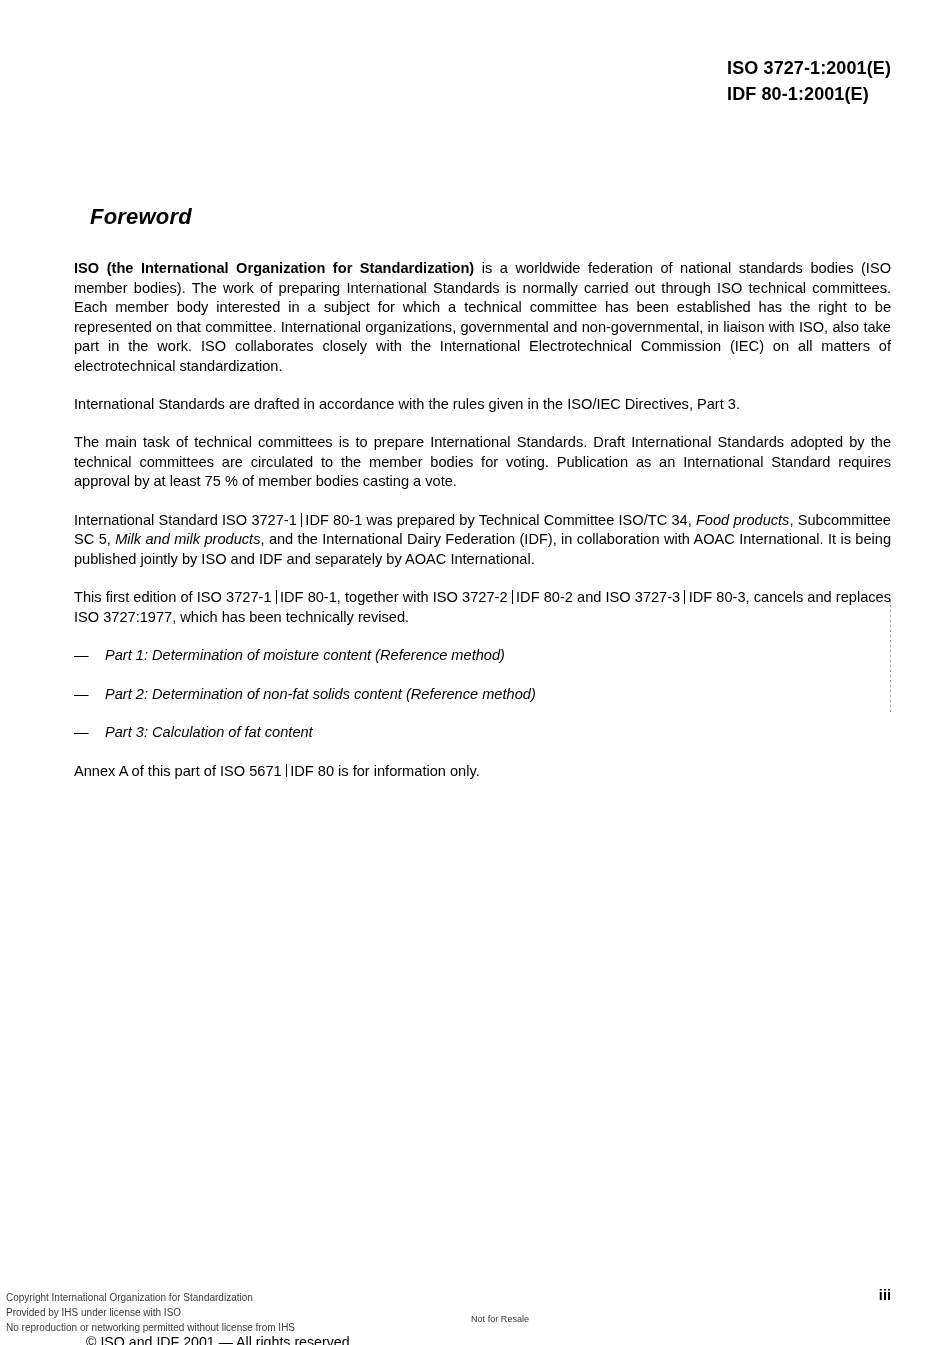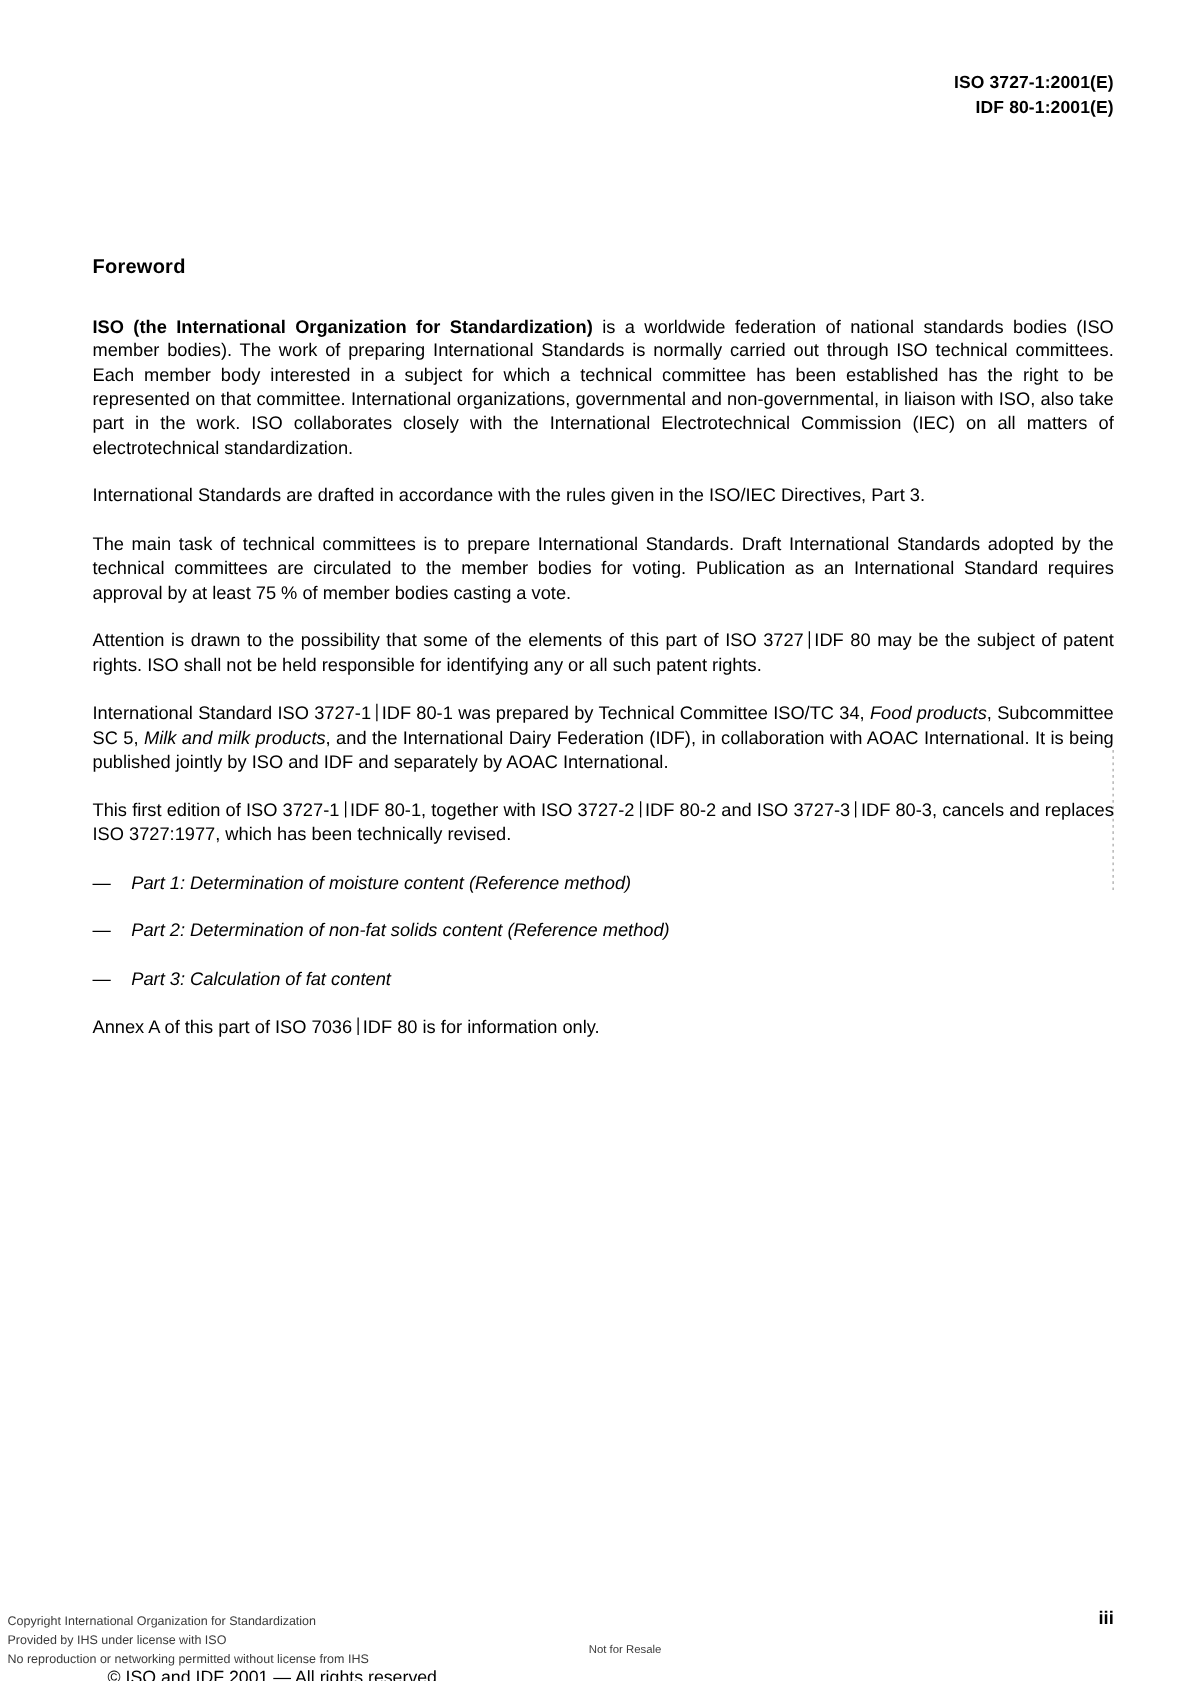--- a/index.html
+++ b/index.html
@@ -21,42 +21,43 @@
     margin: 0 auto;
     background: #ffffff;
     overflow: hidden;
   }
 
   
   .doc-header {
     position: absolute;
     top: 56px;
     right: 59px;
-    text-align: right;
-    font-size: 14px;
+    text-align: left;
+    font-size: 18px;
     font-weight: bold;
     line-height: 1.42;
     letter-spacing: 0.1px;
   }
   .doc-header .hdr-line { display: block; white-space: nowrap; }
 
   
   .body-col {
     position: absolute;
     left: 74px;
     top: 205px;
     width: 817px;
   }
 
   h1.section-title {
-    font-size: 16px;
+    font-size: 22px;
     font-weight: bold;
-    margin: 0 0 30px 0;
+    margin: 0 0 30px 16px;
     letter-spacing: 0.2px;
     line-height: 1.1;
+    font-style: italic;
   }
 
   p.para {
     font-size: 14.6px;
     line-height: 1.335;
     text-align: justify;
     text-justify: inter-word;
     margin: 0 0 19px 0;
     hyphens: none;
   }
@@ -173,34 +174,33 @@
   <div class="body-col">
 
     <h1 class="section-title">Foreword</h1>
 
     <p class="para"><span class="b">ISO (the International Organization for Standardization)</span><span> is a worldwide federation of national standards bodies (ISO member bodies). The work of preparing International Standards is normally carried out through ISO technical committees. Each member body interested in a subject for which a technical committee has been established has the right to be represented on that committee. International organizations, governmental and non-governmental, in liaison with ISO, also take part in the work. ISO collaborates closely with the International Electrotechnical Commission (IEC) on all matters of electrotechnical standardization.</span></p>
 
     <p class="para">International Standards are drafted in accordance with the rules given in the ISO/IEC Directives, Part 3.</p>
 
     <p class="para">The main task of technical committees is to prepare International Standards. Draft International Standards adopted by the technical committees are circulated to the member bodies for voting. Publication as an International Standard requires approval by at least 75 % of member bodies casting a vote.</p>
 
-    <p class="para"><span>Attention is drawn to the possibility that some of the elements of this part of ISO 3727</span><span class="sep"></span><span>IDF 80 may be the subject of patent rights. ISO shall not be held responsible for identifying any or all such patent rights.</span></p>
 
     <p class="para"><span>International Standard ISO 3727-1</span><span class="sep"></span><span>IDF 80-1 was prepared by Technical Committee ISO/TC 34, </span><span class="i">Food products</span><span>, Subcommittee SC 5, </span><span class="i">Milk and milk products</span><span>, and the International Dairy Federation (IDF), in collaboration with AOAC International. It is being published jointly by ISO and IDF and separately by AOAC International.</span></p>
 
     <p class="para"><span>This first edition of ISO 3727-1</span><span class="sep"></span><span>IDF 80-1, together with ISO 3727-2</span><span class="sep"></span><span>IDF 80-2 and ISO 3727-3</span><span class="sep"></span><span>IDF 80-3, cancels and replaces ISO 3727:1977, which has been technically revised.</span></p>
 
 
     <ul class="part-list">
       <li><span class="dash">—</span><span>Part 1: Determination of moisture content (Reference method)</span></li>
       <li><span class="dash">—</span><span>Part 2: Determination of non-fat solids content (Reference method)</span></li>
       <li><span class="dash">—</span><span>Part 3: Calculation of fat content</span></li>
     </ul>
 
-    <p class="para"><span>Annex A of this part of ISO 7036</span><span class="sep"></span><span>IDF 80 is for information only.</span></p>
+    <p class="para"><span>Annex A of this part of ISO 5671</span><span class="sep"></span><span>IDF 80 is for information only.</span></p>
 
   </div>
 
   <div class="footer-copyright">© ISO and IDF 2001 — All rights reserved</div>
   <div class="footer-page-number">iii</div>
 
   <div class="ihs-block">
     <span class="ihs-line">Copyright International Organization for Standardization</span>
     <span class="ihs-line">Provided by IHS under license with ISO</span>
     <span class="ihs-line">No reproduction or networking permitted without license from IHS</span>

